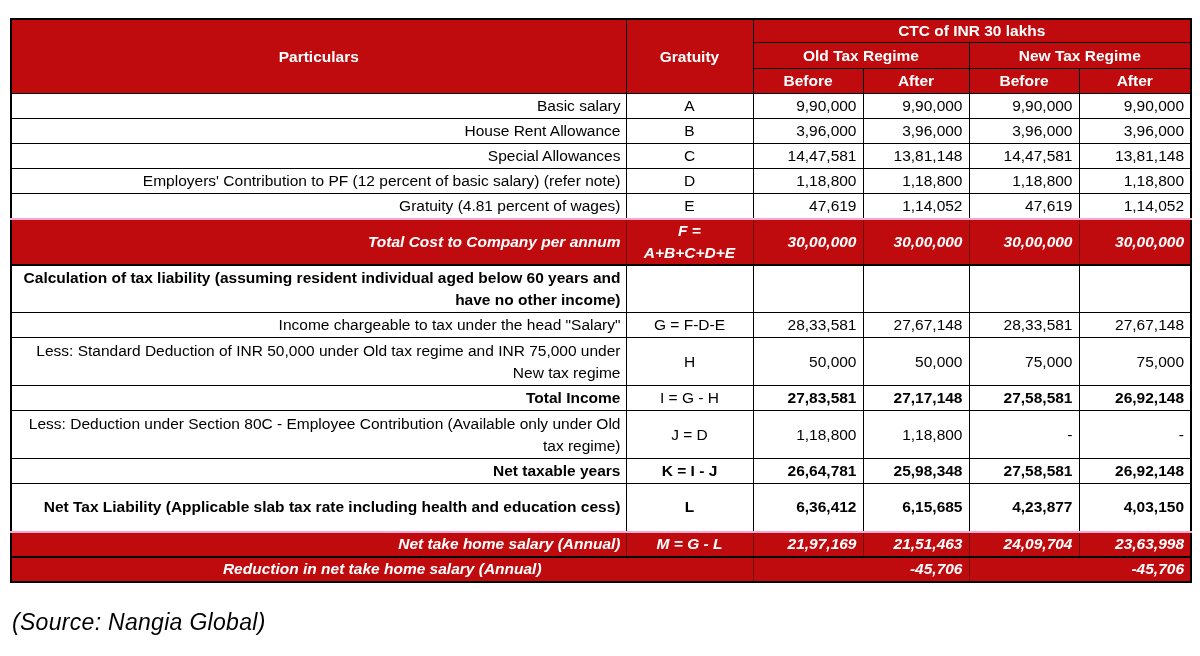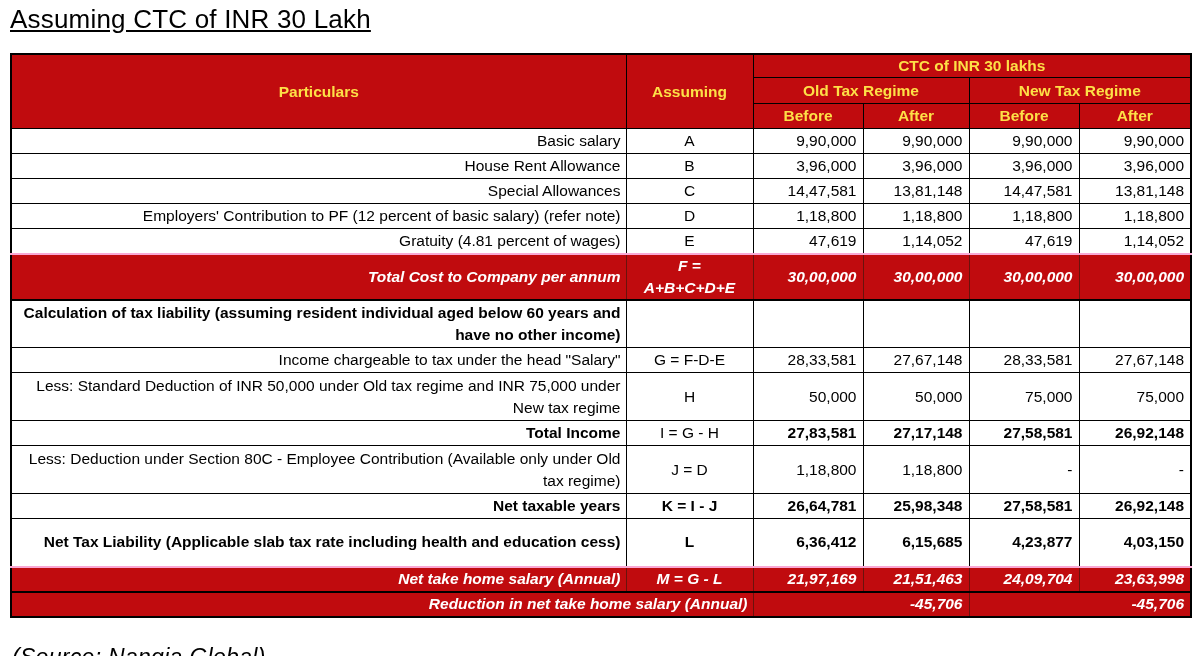--- a/index.html
+++ b/index.html
@@ -35,31 +35,31 @@
     line-height: 1.42;
     padding: 0 5px;
     vertical-align: middle;
     overflow: hidden;
   }
   .tax-table thead tr.h1 { height: 23px; }
   .tax-table thead tr.h2 { height: 26px; }
   .tax-table thead tr.h3 { height: 25px; }
   .tax-table thead th {
     background: var(--red, #C00B0E);
-    color: #fde047;
+    color: #ffffff;
     font-weight: bold;
     text-align: center;
   }
   .tax-table tbody tr { height: 25px; }
   .tax-table tbody tr.tall { height: 48px; }
 
   .tax-table td.label { text-align: right; padding-left: 4px; }
   .tax-table td.ref   { text-align: center; }
   .tax-table td.val   { text-align: right; padding-right: 6px; }
-  .tax-table td.center { text-align: right; }
+  .tax-table td.center { text-align: center; }
 
   .tax-table td.b { font-weight: bold; }
   .tax-table td.u { }
 
   .tax-table tr.red td {
     background: var(--red, #C00B0E);
     color: #fff;
     font-weight: bold;
     border-color: var(--red-border, #6B120C);
   }
@@ -70,35 +70,34 @@
     font-size: 23px;
     font-style: italic;
     letter-spacing: 0.3px;
   }
 </style>
 </head>
 <body>
 
 <div class="page">
 
-  <h1 class="page-title">Assuming CTC of INR 30 Lakh</h1>
 
   <table class="tax-table">
     <colgroup>
       <col style="width:615px">
       <col style="width:127px">
       <col style="width:110px">
       <col style="width:106px">
       <col style="width:110px">
       <col style="width:112px">
     </colgroup>
     <thead>
       <tr class="h1">
         <th rowspan="3">Particulars</th>
-        <th rowspan="3">Assuming</th>
+        <th rowspan="3">Gratuity</th>
         <th colspan="4">CTC of INR 30 lakhs</th>
       </tr>
       <tr class="h2">
         <th colspan="2">Old Tax Regime</th>
         <th colspan="2">New Tax Regime</th>
       </tr>
       <tr class="h3">
         <th>Before</th>
         <th>After</th>
         <th>Before</th>

